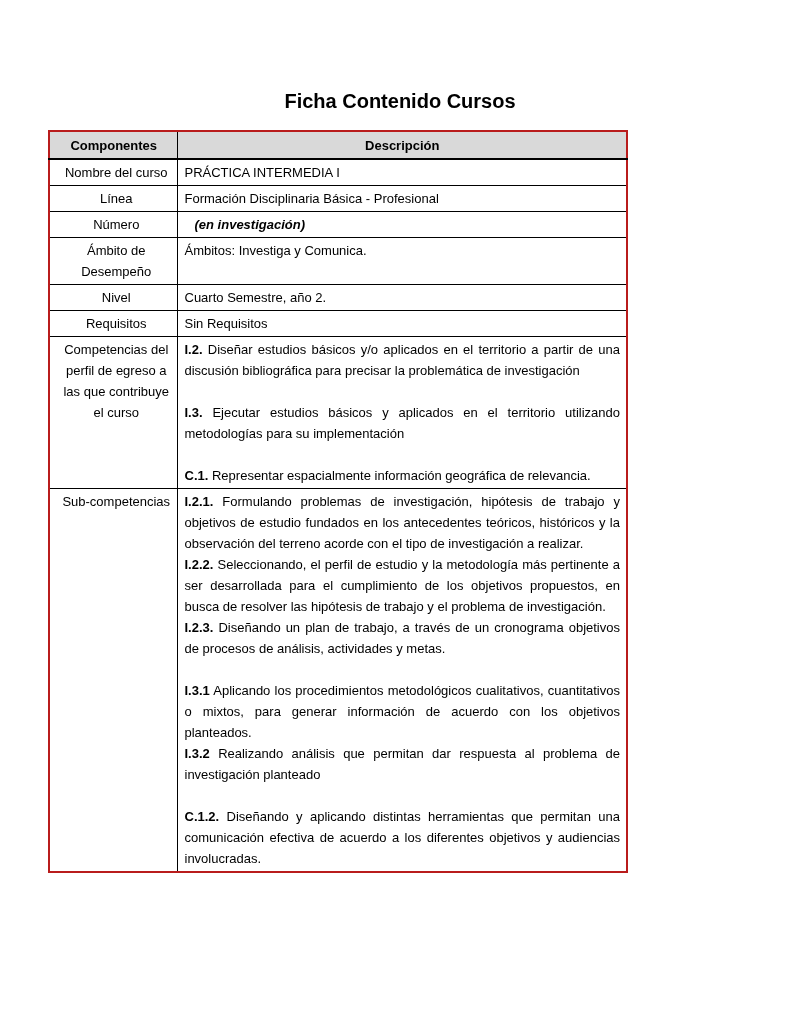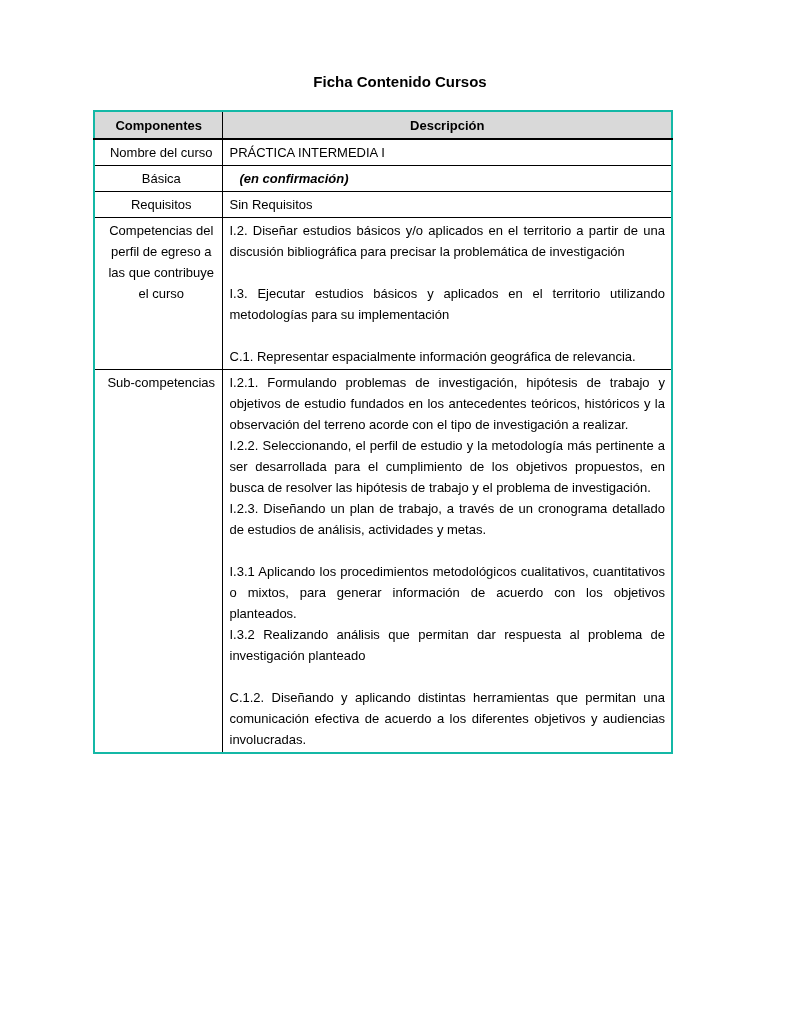--- a/index.html
+++ b/index.html
@@ -10,33 +10,33 @@
   .page {
     position: relative;
     width: 800px;
     height: 1035px;
     background: #ffffff;
     font-family: "Liberation Sans", "DejaVu Sans", sans-serif;
     color: #000000;
     overflow: hidden;
   }
   .doc-title {
-    padding-top: 72px;
+    padding-top: 92px;
     text-align: center;
-    font-size: 15px;
+    font-size: 20px;
     font-weight: bold;
     line-height: 19px;
   }
   table.course-table {
     border-collapse: collapse;
     table-layout: fixed;
-    margin-left: 93px;
+    margin-left: 48px;
     margin-top: 19px;
     width: 578px;
-    border: 2px solid #14b8a6;
+    border: 2px solid #b91c1c;
     font-size: 13px;
     line-height: 21px;
   }
   col.c1 { width: 128px; }
   col.c2 { width: 450px; }
   th, td {
     border: 1px solid #000000;
     padding: 2px 6px 2px 7px;
     vertical-align: top;
     overflow: hidden;
@@ -54,21 +54,21 @@
     padding-right: 4px;
   }
   td.value { text-align: left; }
   td.value.paras { text-align: justify; }
   .bold { font-weight: normal; }
   .indent { padding-left: 17px; font-style: italic; font-weight: bold; }
   p.para {
     margin: 0;
   }
   p.para.gap { margin-top: 21px; }
-  p.para b { font-weight: normal; }
+  p.para b { font-weight: bold; }
 </style>
 </head>
 <body>
 
 <div class="page">
 
   <div class="doc-title">
     <div>Ficha Contenido Cursos</div>
   </div>
 
@@ -82,51 +82,63 @@
         <tr style="height:26px">
       <th>Componentes</th>
       <th>Descripción</th>
     </tr>
 
     <tr style="height:24px">
       <td class="label">Nombre del curso</td>
       <td class="value bold">PRÁCTICA INTERMEDIA I</td>
     </tr>
 
+    <tr style="height:25px">
+      <td class="label">Línea</td>
+      <td class="value">Formación Disciplinaria Básica - Profesional</td>
+    </tr>
 
     <tr style="height:25px">
-      <td class="label">Básica</td>
-      <td class="value indent">(en confirmación)</td>
+      <td class="label">Número</td>
+      <td class="value indent">(en investigación)</td>
+    </tr>
+
+    <tr style="height:40px">
+      <td class="label">Ámbito de Desempeño</td>
+      <td class="value">Ámbitos: Investiga y Comunica.</td>
     </tr>
 
 
 
 
-
+    <tr style="height:26px">
+      <td class="label">Nivel</td>
+      <td class="value">Cuarto Semestre, año 2.</td>
+    </tr>
 
     <tr style="height:24px">
       <td class="label">Requisitos</td>
       <td class="value">Sin Requisitos</td>
     </tr>
 
     <tr style="height:142px">
       <td class="label">Competencias del perfil de egreso a las que contribuye el curso</td>
       <td class="value paras">
         <p class="para"><b>I.2.</b> <span>Diseñar estudios básicos y/o aplicados en el territorio a partir de una discusión bibliográfica para precisar la problemática de investigación</span></p>
         <p class="para gap"><b>I.3.</b> <span>Ejecutar estudios básicos y aplicados en el territorio utilizando metodologías para su implementación</span></p>
         <p class="para gap"><b>C.1.</b> <span>Representar espacialmente información geográfica de relevancia.</span></p>
       </td>
     </tr>
 
     <tr>
       <td class="label">Sub-competencias</td>
       <td class="value paras">
         <p class="para"><b>I.2.1.</b> <span>Formulando problemas de investigación, hipótesis de trabajo y objetivos de estudio fundados en los antecedentes teóricos, históricos y la observación del terreno acorde con el tipo de investigación a realizar.</span></p>
         <p class="para"><b>I.2.2.</b> <span>Seleccionando, el perfil de estudio y la metodología más pertinente a ser desarrollada para el cumplimiento de los objetivos propuestos, en busca de resolver las hipótesis de trabajo y el problema de investigación.</span></p>
-        <p class="para"><b>I.2.3.</b> <span>Diseñando un plan de trabajo, a través de un cronograma detallado de estudios de análisis, actividades y metas.</span></p>
+        <p class="para"><b>I.2.3.</b> <span>Diseñando un plan de trabajo, a través de un cronograma objetivos de procesos de análisis, actividades y metas.</span></p>
         <p class="para gap"><b>I.3.1</b> <span>Aplicando los procedimientos metodológicos cualitativos, cuantitativos o mixtos, para generar información de acuerdo con los objetivos planteados.</span></p>
         <p class="para"><b>I.3.2</b> <span>Realizando análisis que permitan dar respuesta al problema de investigación planteado</span></p>
         <p class="para gap"><b>C.1.2.</b> <span>Diseñando y aplicando distintas herramientas que permitan una comunicación efectiva de acuerdo a los diferentes objetivos y audiencias involucradas.</span></p>
       </td>
     </tr>
 
   </tbody>
     </table>
 </div>
 

